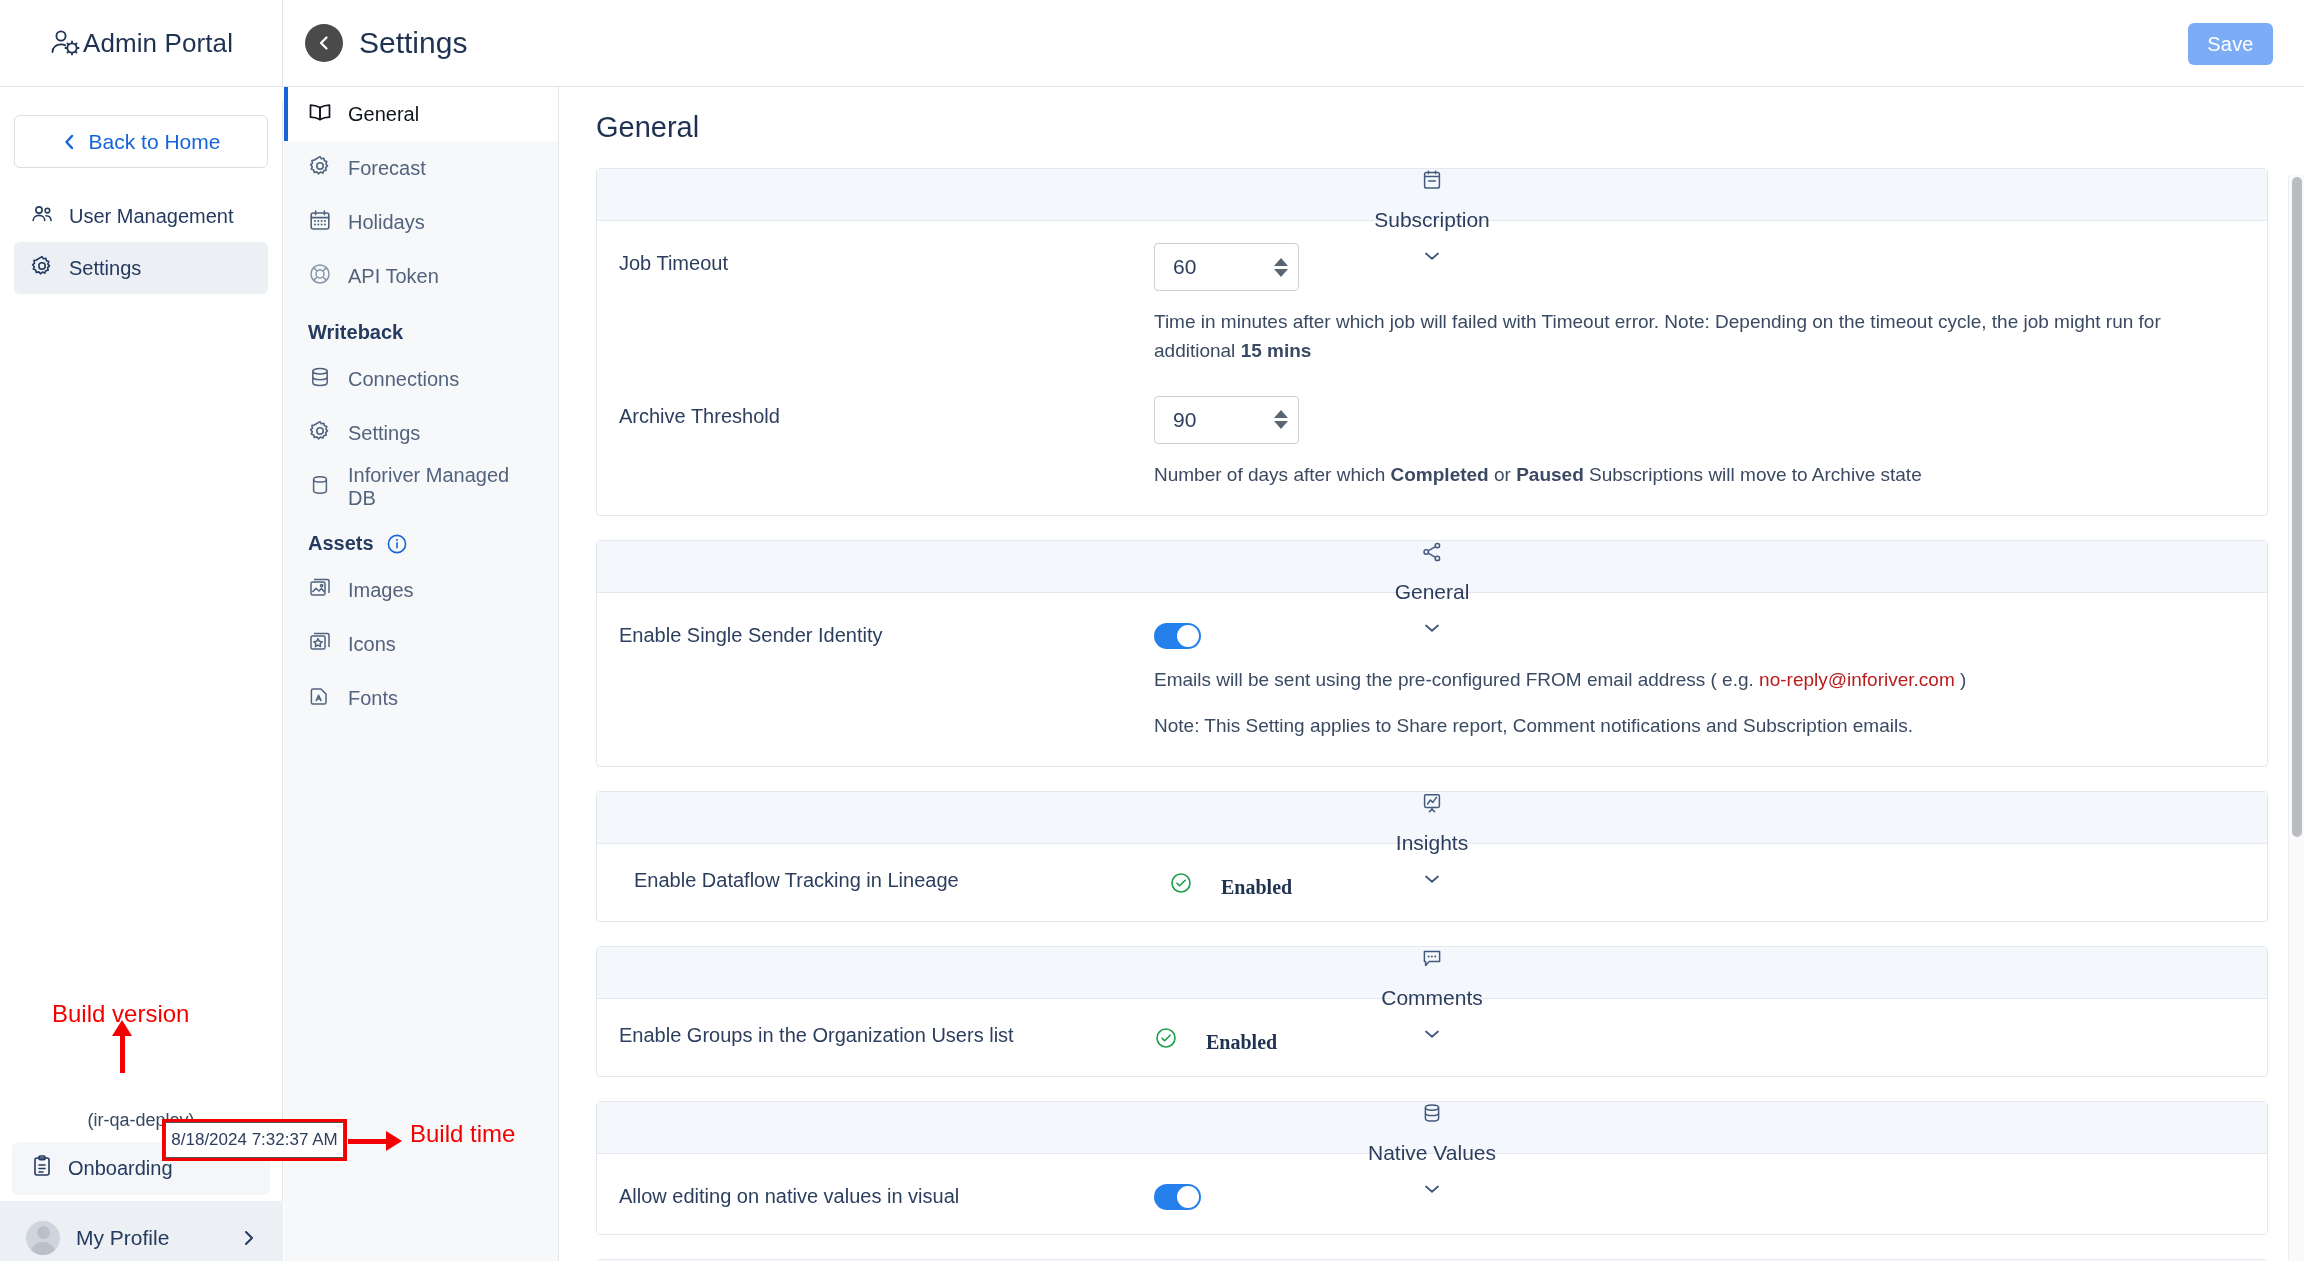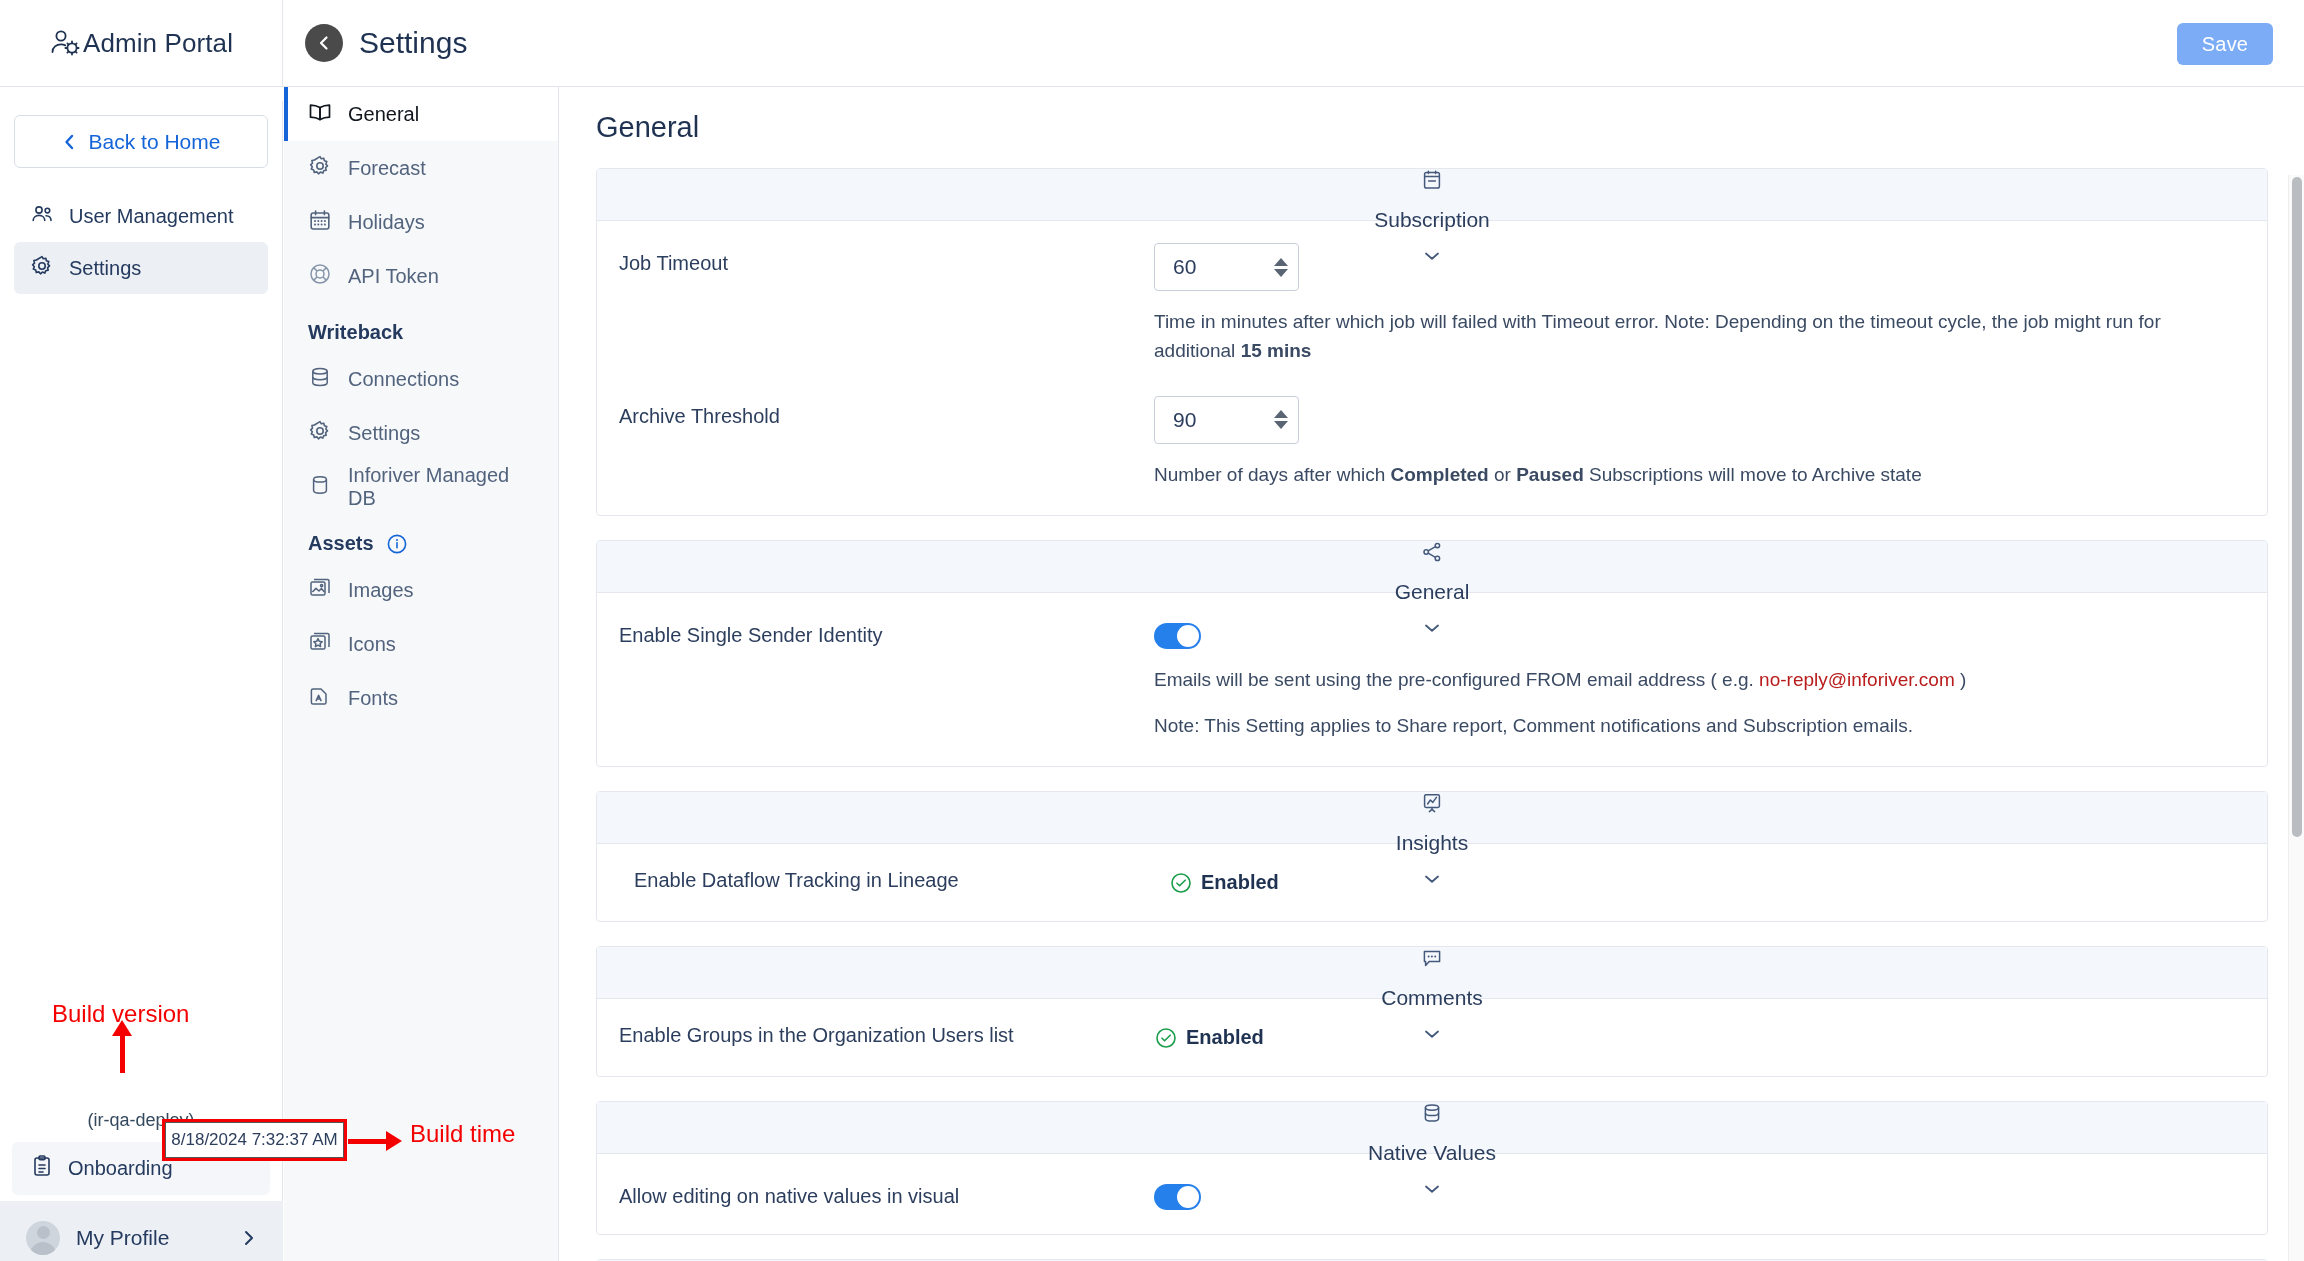--- a/index.html
+++ b/index.html
@@ -26,21 +26,21 @@
 
   .hdr-title-wrap { display: flex; align-items: center; gap: 16px; margin-left: 22px; }
   .back-circle {
     width: 38px; height: 38px; border-radius: 50%; background: #4a4a4a;
     display: flex; align-items: center; justify-content: center; cursor: pointer;
   }
   .hdr-title { font-size: 30px; color: #1f3251; font-weight: 400; }
 
   .save-btn {
     position: absolute; right: 31px; top: 23px;
-    width: 96px; height: 42px; border-radius: 6px;
+    width: 85px; height: 42px; border-radius: 6px;
     background: #7cacf5; color: #ffffff; border: none;
     font-size: 20px; font-family: "Liberation Sans", sans-serif;
     cursor: pointer; letter-spacing: .2px; text-align: center;
   }
 
   
   .sidebar-l {
     position: absolute; top: 101px; left: 0; width: 283px; height: 1174px;
     background: #ffffff; border-right: 1px solid #e2e6ec;
   }
@@ -137,21 +137,21 @@
   .help a { color: #b91c1c; text-decoration: none; }
 
   .toggle {
     width: 47px; height: 26px; border-radius: 13px; background: #2680eb;
     position: relative; cursor: pointer; margin-top: 8px;
   }
   .toggle::after {
     content:""; position:absolute; right:2px; top:2px; width:22px; height:22px;
     border-radius:50%; background:#ffffff;
   }
-  .enabled-wrap { display:flex; align-items:flex-start; gap:8px; padding-top:5px;}
+  .enabled-wrap { display:flex; align-items:flex-end; gap:28px; padding-top:5px;font-family:Liberation Serif, serif;}
   .enabled-text { font-size:20px; color:#1f3251; font-weight:bold; }
 
   
   .vscroll {
     position:absolute; right:0; top:88px; width:16px; bottom:0; background:#fafafa;
     border-left:1px solid #eee;
   }
   .vthumb { position:absolute; left:3px; top:2px; width:10px; height:660px; background:#b9bdc2; border-radius:5px;}
 
   

